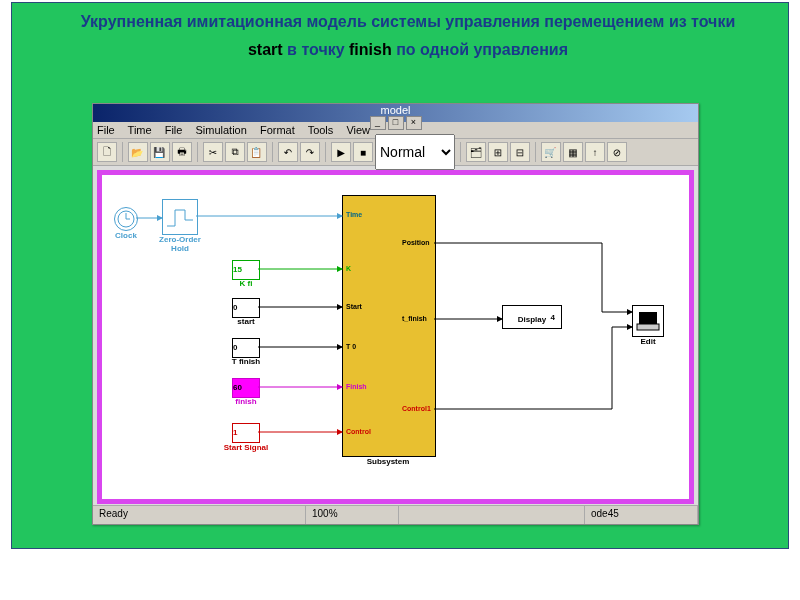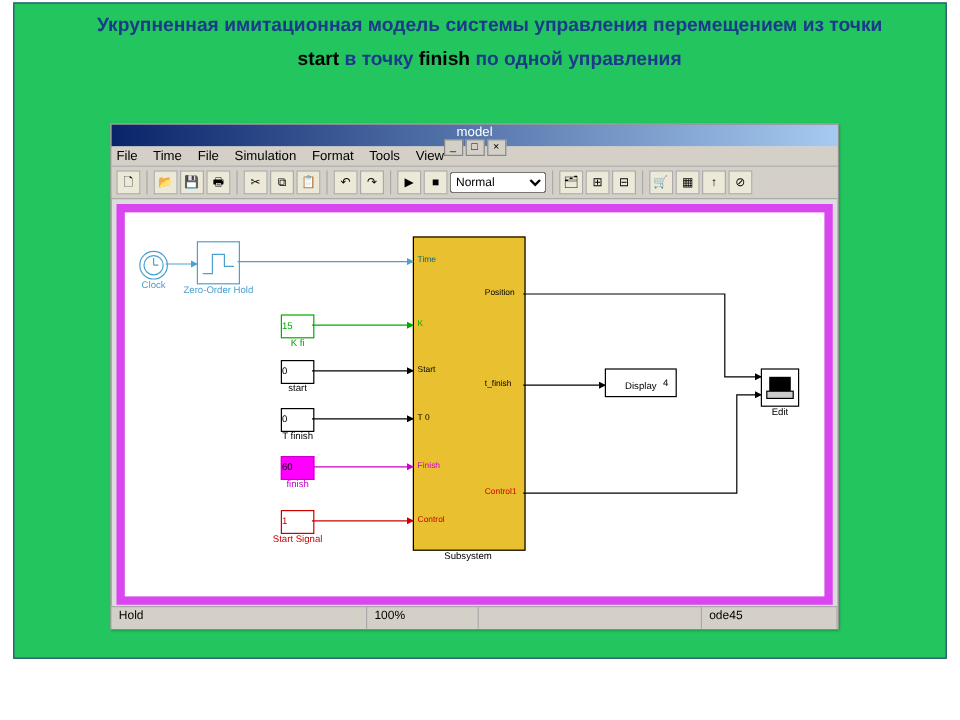--- a/index.html
+++ b/index.html
@@ -70,26 +70,27 @@
     padding: 0 4px;
     gap: 2px;
     font-size: 11px;
   }
   .toolbar .tbtn {
     width: 18px; height: 18px; border: 1px solid #aaa; background: #ece9d8;
     display: flex; align-items: center; justify-content: center; cursor: pointer;
     font-size: 10px;
   }
   .toolbar .sep { width: 1px; height: 20px; background: #aaa; margin: 0 3px; }
-  .toolbar select { font-size: 10px; height: 18px; width: 80px; }
+  .toolbar select { font-size: 14px; height: 36px; width: 80px; }
   .canvas {
     background: #fff;
     position: absolute;
     left: 4px; right: 4px; top: 66px; bottom: 20px;
-    border: 7px solid #d946ef;
+    border: 5px solid #d946ef;
+    font-weight: bold;
   }
   .statusbar {
     position: absolute;
     bottom: 0; left: 0; right: 0; height: 18px;
     background: #d4d0c8;
     border-top: 1px solid #aaa;
     font-size: 10px;
     display: flex;
   }
   .statusbar .cell { border-right: 1px solid #aaa; padding: 2px 6px; }
@@ -249,21 +250,21 @@
         <polyline points="332,68 500,68 500,137 530,137" fill="none" stroke="#000" marker-end="url(#ah)"></polyline>
 
         <line x1="332" y1="144" x2="400" y2="144" stroke="#000" marker-end="url(#ah)"></line>
 
         <polyline points="332,234 510,234 510,152 530,152" fill="none" stroke="#000" marker-end="url(#ah)"></polyline>
       </svg>
 
     </div>
 
     <div class="statusbar">
-      <div class="cell" style="flex:0 0 200px;">Hold</div>
+      <div class="cell" style="flex:0 0 200px;">Ready</div>
       <div class="cell" style="flex:0 0 80px;">100%</div>
       <div class="cell" style="flex:1;"></div>
       <div class="cell" style="flex:0 0 100px;">ode45</div>
     </div>
 
   </div>
 
 </div>
 
 </body></html>

